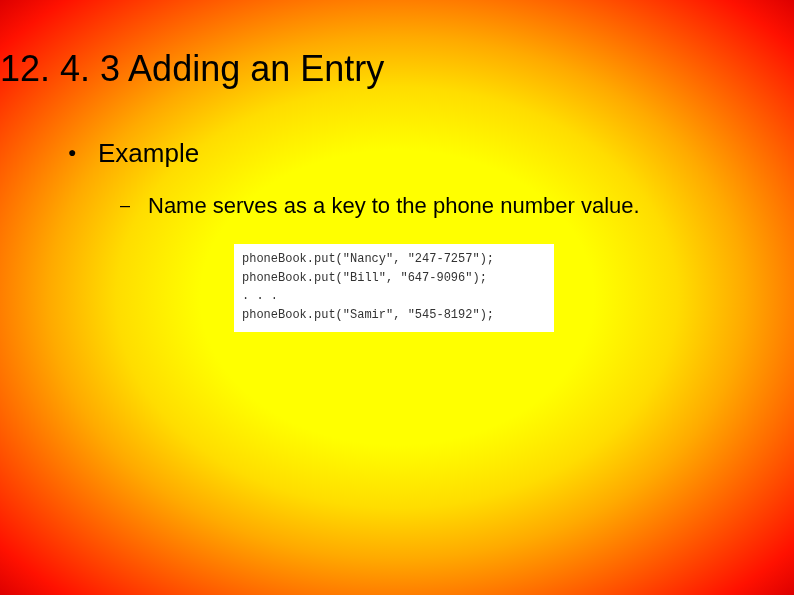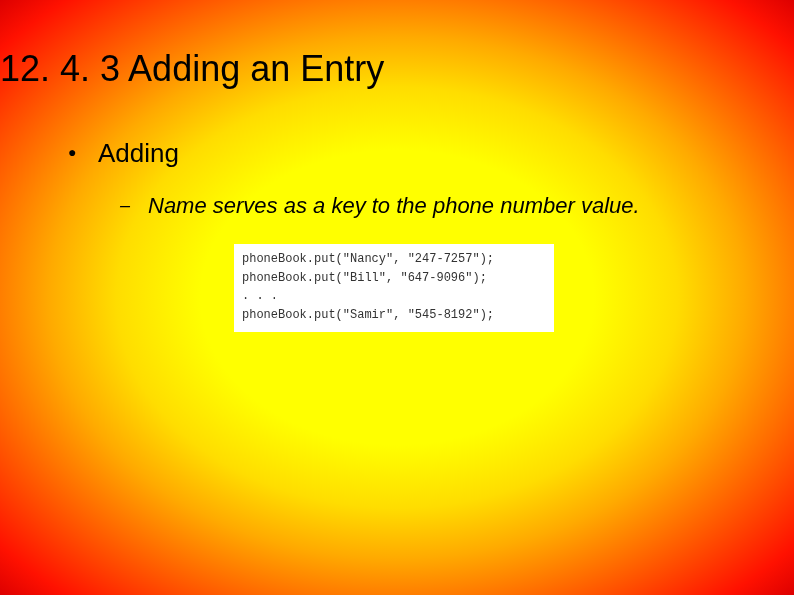--- a/index.html
+++ b/index.html
@@ -50,21 +50,20 @@
   .sub-list {
     list-style: none;
     margin-top: 24px;
     margin-left: 22px;
   }
   .sub-list > li {
     position: relative;
     padding-left: 28px;
     font-size: 22px;
     font-weight: 400;
-    font-style: italic;
   }
   .sub-list > li::before {
     content: "–";
     position: absolute;
     left: 0;
     top: 2px;
     font-size: 18px;
   }
   .code-block {
     position: absolute;
@@ -82,21 +81,21 @@
 </style>
 </head>
 <body>
 
 <div class="slide">
 
   <h1 class="title">12. 4. 3 Adding an Entry</h1>
 
   <ul class="bullet-list">
     <li>
-      <span>Adding</span>
+      <span>Example</span>
       <ul class="sub-list">
         <li>
           <span>Name serves as a key to the phone number value.</span>
         </li>
       </ul>
     </li>
   </ul>
 
   <div class="code-block"><span>phoneBook.put("Nancy", "247-7257");</span>
 <span>phoneBook.put("Bill", "647-9096");</span>

